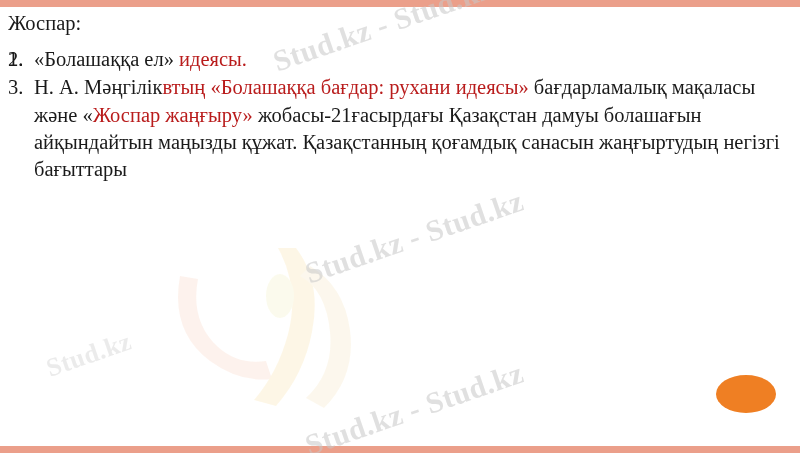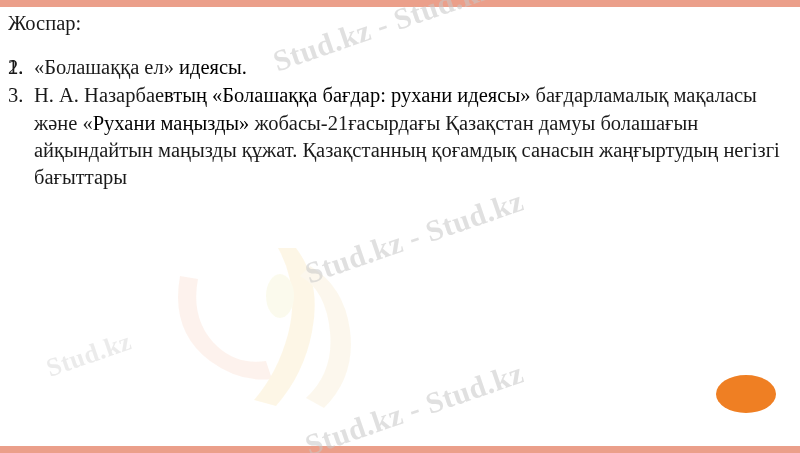--- a/index.html
+++ b/index.html
@@ -61,42 +61,42 @@
   .content {
     position: absolute;
     left: 8px;
     top: 10px;
     width: 782px;
   }
   .heading {
     font-size: 20.5px;
     color: #1a1a1a;
     line-height: 1.28;
-    margin-bottom: 18px;
+    margin-bottom: 10px;
   }
   ol.plan-list {
     list-style: none;
     margin: 0;
     padding: 0;
   }
   ol.plan-list li {
     font-size: 20.5px;
     color: #1a1a1a;
     line-height: 1.33;
     padding-left: 26px;
     position: relative;
     margin-bottom: 1px;
   }
   ol.plan-list li .num {
     position: absolute;
     left: 0;
     top: 0;
   }
   .hl-blue {
-    color: #000000;
+    color: #b91c1c;
   }
   
   .wm {
     position: absolute;
     color: #c8c8c8;
     opacity: 0.55;
     font-family: "Liberation Serif", serif;
     font-size: 30px;
     font-weight: bold;
     transform: rotate(-19deg);
@@ -129,21 +129,21 @@
     <ol class="plan-list">
       <li>
         <span class="num">1.</span>
       </li>
       <li>
         <span class="num">2.</span>
         <span>«Болашаққа ел» </span><span class="hl-blue">идеясы.</span>
       </li>
       <li>
         <span class="num">3.</span>
-        <span>Н. А. Назарбае</span><span class="hl-blue">втың «Болашаққа бағдар: рухани идеясы»</span><span> бағдарламалық мақаласы және «</span><span class="hl-blue">Рухани маңызды»</span><span>  жобасы-21ғасырдағы Қазақстан дамуы болашағын айқындайтын маңызды құжат. Қазақстанның қоғамдық санасын жаңғыртудың негізгі бағыттары</span>
+        <span>Н. А. Мәңгілік</span><span class="hl-blue">втың «Болашаққа бағдар: рухани идеясы»</span><span> бағдарламалық мақаласы және «</span><span class="hl-blue">Жоспар жаңғыру»</span><span>  жобасы-21ғасырдағы Қазақстан дамуы болашағын айқындайтын маңызды құжат. Қазақстанның қоғамдық санасын жаңғыртудың негізгі бағыттары</span>
       </li>
     </ol>
   </div>
 
   <div class="wm wm1">Stud.kz - Stud.kz</div>
   <div class="wm wm2">Stud.kz - Stud.kz</div>
   <div class="wm wm3">Stud.kz - Stud.kz</div>
   <div class="wm wm4">Stud.kz</div>
 
   <div class="orange-dot"></div>

